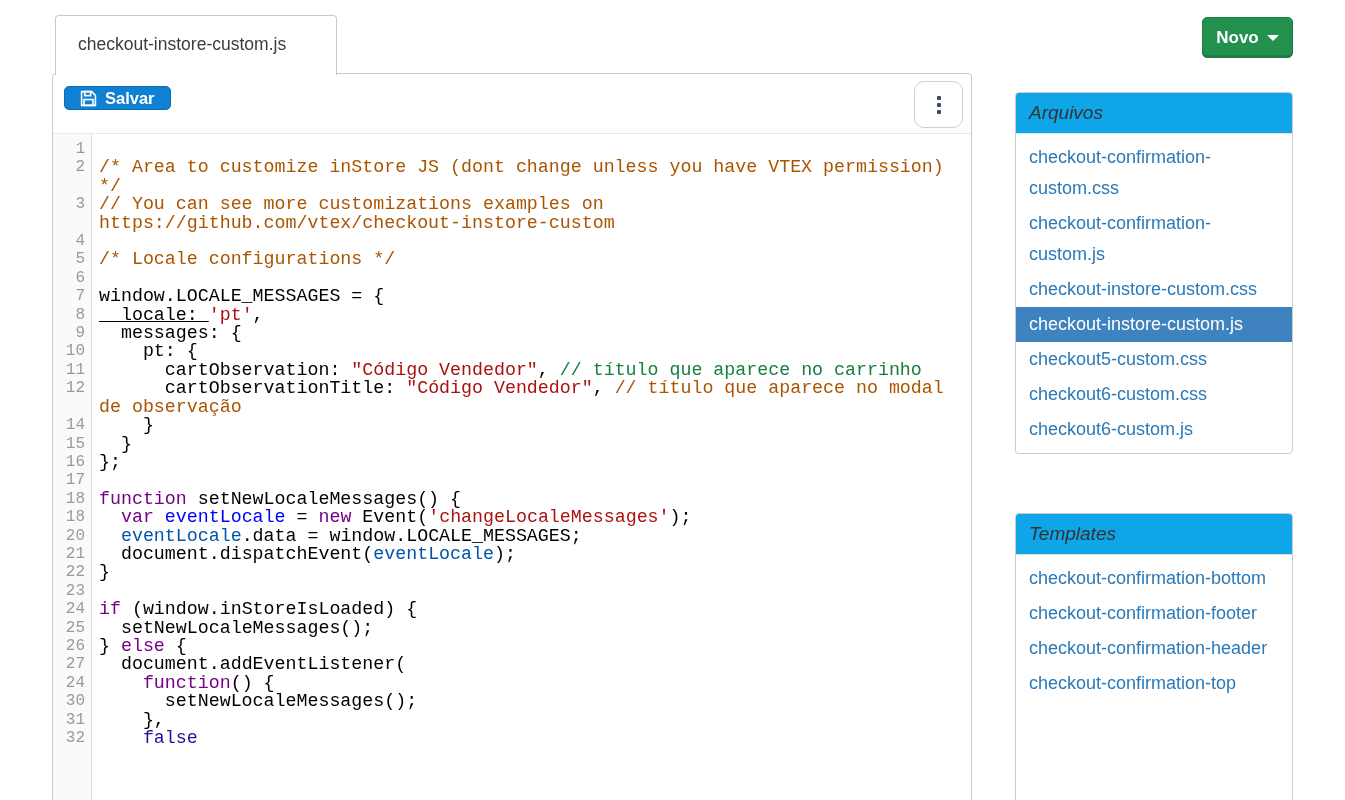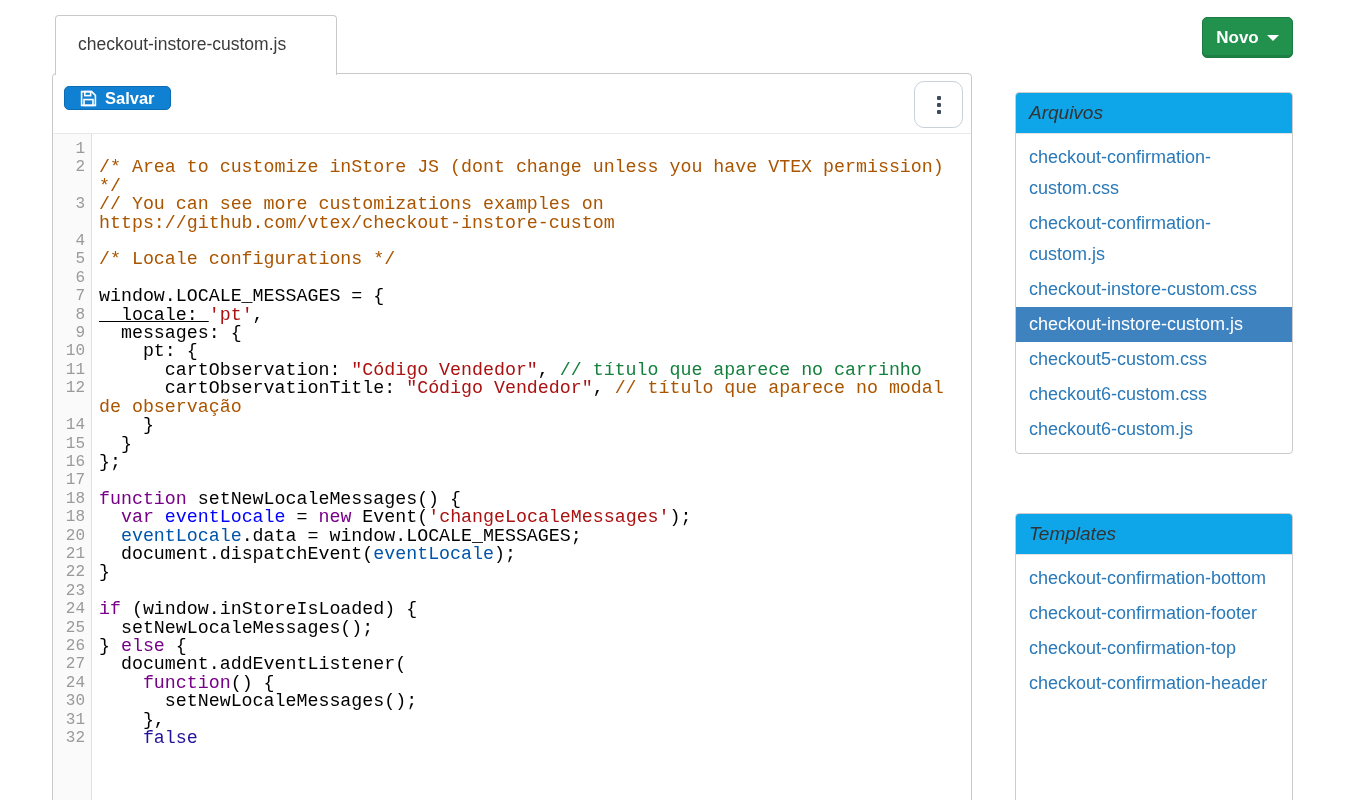--- a/index.html
+++ b/index.html
@@ -233,16 +233,16 @@
       <a class="file-link">checkout6-custom.css</a>
       <a class="file-link">checkout6-custom.js</a>
     </div>
 </div>
 
 <div class="side-panel panel-templates">
   <div class="panel-header">Templates</div>
   <div class="panel-list" id="templates-list">
       <a class="file-link">checkout-confirmation-bottom</a>
       <a class="file-link">checkout-confirmation-footer</a>
+      <a class="file-link">checkout-confirmation-header</a>
       <a class="file-link">checkout-confirmation-top</a>
-      <a class="file-link">checkout-confirmation-header</a>
     </div>
 </div>
 
 </body></html>

